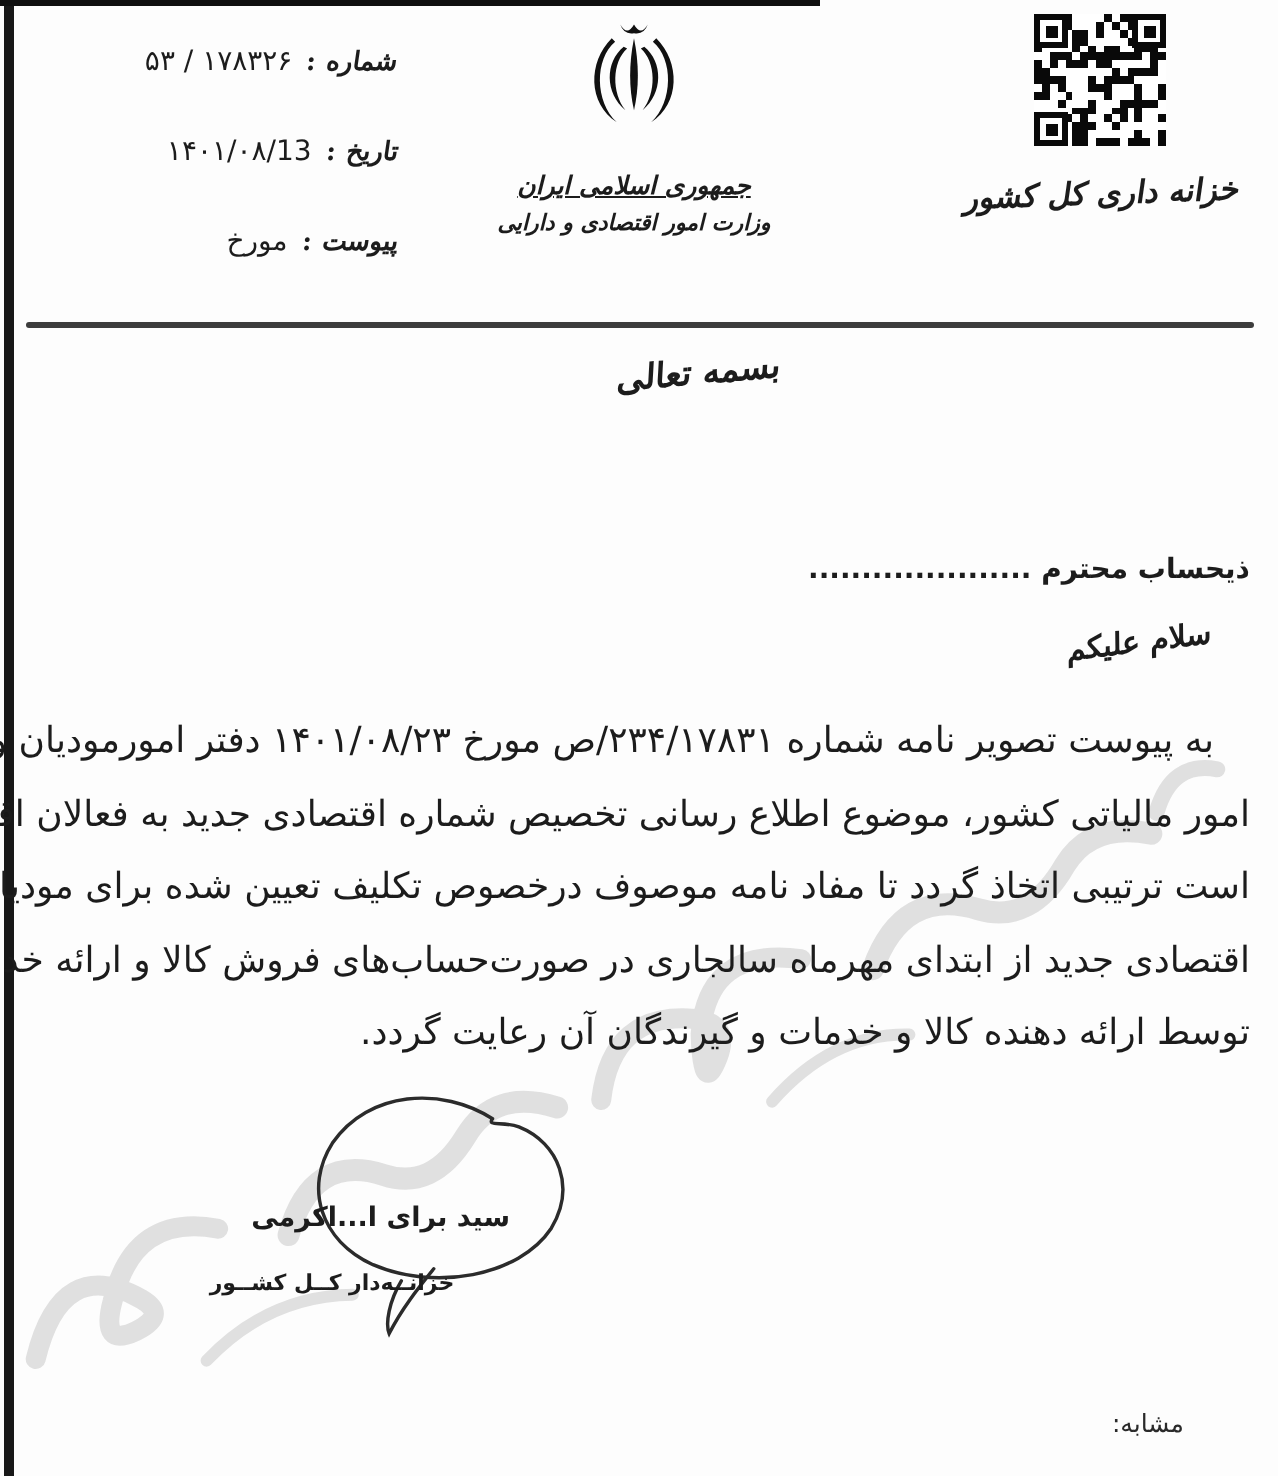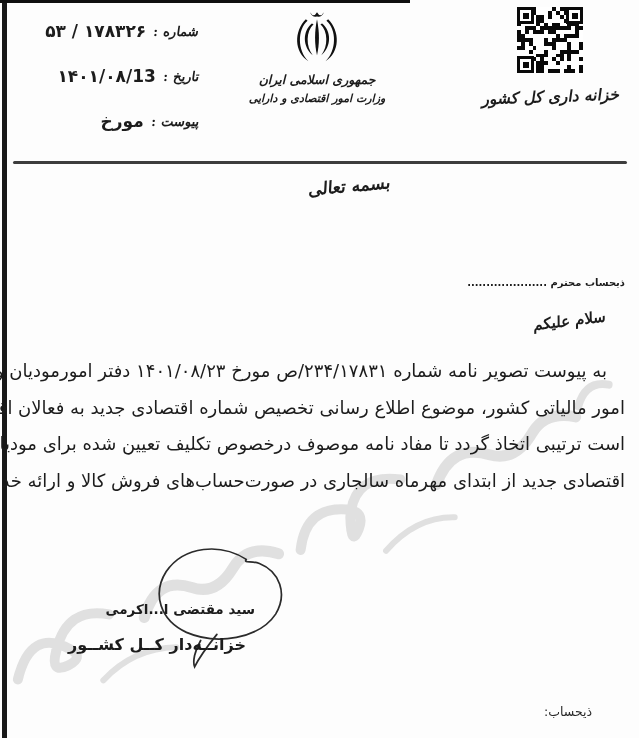--- a/index.html
+++ b/index.html
@@ -10,58 +10,58 @@
     overflow:hidden; direction:rtl; color:#1c1c1c;
   }
   
   .scan-edge-left { position:absolute; left:2px; top:0; width:5px; height:738px; background:#181818; }
   .scan-edge-top { position:absolute; left:0; top:0; width:410px; height:3px; background:#101010; }
 
   
   .meta-block { position:absolute; left:30px; top:16px; width:168px; display:flex; flex-direction:column; gap:15px; }
   .meta-row { display:flex; flex-direction:row; justify-content:flex-start; align-items:center; gap:7px; height:30px; }
   .meta-label { font-family:"DejaVu Serif", serif; font-style:italic; font-weight:700; font-size:13px; transform:skewX(6deg); white-space:nowrap; }
-  .meta-value { font-weight:700; font-size:17px; direction:ltr; unicode-bidi:isolate; white-space:nowrap;margin-left:47px; }
+  .meta-value { font-weight:400; font-size:14px; direction:ltr; unicode-bidi:isolate; white-space:nowrap;margin-left:47px; }
 
   .center-block { position:absolute; left:232px; top:8px; width:170px; display:flex; flex-direction:column; align-items:center; }
   .emblem { width:52px; height:60px; }
-  .org-line1 { margin-top:4px; font-weight:700; font-size:12.5px; font-family:"DejaVu Serif", serif; font-style:italic; white-space:nowrap; }
+  .org-line1 { margin-top:17px; font-weight:700; font-size:12.5px; font-family:"DejaVu Serif", serif; font-style:italic; white-space:nowrap;text-decoration:underline; }
   .org-line2 { margin-top:5px; font-weight:700; font-size:11px; font-family:"DejaVu Serif", serif; font-style:italic; white-space:nowrap; }
 
   .treasury-block { position:absolute; right:14px; top:7px; width:150px; display:flex; flex-direction:column; align-items:center; }
   .qr { position:relative; width:66px; height:66px; background:#fff; }
   .qr .cells { position:absolute; inset:0; display:grid; grid-template-columns:repeat(17,1fr); grid-template-rows:repeat(17,1fr); }
   .qr .cells i { display:block; }
   .qr .cells i.on { background:#090909; }
   .finder { position:absolute; width:17px; height:17px; border:3px solid #090909; background:#fff; }
   .finder::after { content:""; position:absolute; left:2.5px; top:2.5px; width:6px; height:6px; background:#090909; }
   .finder.tl { left:0; top:0; } .finder.tr { right:0; top:0; } .finder.bl { left:0; bottom:0; }
   .treasury-title { margin-top:14px; font-family:"DejaVu Serif", serif; font-style:italic; font-weight:700; font-size:15.5px; transform:skewX(4deg) rotate(-2deg); white-space:nowrap; }
 
   .divider { position:absolute; left:13px; top:161px; width:614px; height:3px; background:#3d3d3d; border-radius:2px; }
 
   
   .besmele { position:absolute; left:288px; top:176px; width:120px; text-align:center;
     font-family:"DejaVu Serif", serif; font-style:italic; font-weight:700; font-size:17px; transform:rotate(-5deg) skewX(6deg); }
   .addressee1 { position:absolute; right:14px; top:231px; font-weight:700; font-size:14px; white-space:nowrap; }
-  .addressee2 { position:absolute; right:14px; top:277px; font-weight:700; font-size:10px; white-space:nowrap; }
+  .addressee2 { position:absolute; right:14px; top:277px; font-weight:700; font-size:14px; white-space:nowrap; }
   .salutation { position:absolute; right:34px; top:312px; font-family:"DejaVu Serif", serif; font-style:italic; font-weight:700; font-size:15px; transform:rotate(-7deg) skewX(8deg); }
 
   .body-text { position:absolute; right:14px; left:8px; top:353px; }
   .body-line { font-size:18px; line-height:36.5px; text-align:right; white-space:nowrap;padding-left:28px; }
   .body-line:first-child { padding-right:18px; }
 
   
   .watermark { position:absolute; left:-30px; top:575px; width:760px; height:180px;
     transform:rotate(-20deg); transform-origin:0 50%; opacity:.85; pointer-events:none; }
 
   
   .sig-scribble { position:absolute; left:150px; top:541px; width:152px; height:130px; }
   .sig-name { position:absolute; left:133px; top:601px; width:122px; text-align:center; font-weight:700; font-size:13.5px; white-space:nowrap; }
-  .sig-title { position:absolute; left:86px; top:635px; width:160px; text-align:center; font-weight:700; font-size:16px; white-space:nowrap; }
+  .sig-title { position:absolute; left:86px; top:635px; width:160px; text-align:center; font-weight:700; font-size:11px; white-space:nowrap; }
 
   .footer-label { position:absolute; right:47px; top:704px; font-size:12.5px; color:#2a2a2a; }
 </style>
 </head>
 <body>
 
 <div class="page">
 
   <div class="scan-edge-left"></div>
   <div class="scan-edge-top"></div>
@@ -413,26 +413,27 @@
       <path d="M120 150 q40 -20 80 -6 M430 125 q40 -22 76 -8" stroke-width="6"></path>
       <path d="M660 55 q16 -22 36 -10" stroke-width="8"></path>
     </g>
   </svg>
 
   <div class="body-text">
     <div class="body-line">به پیوست تصویر نامه شماره ۲۳۴/۱۷۸۳۱/ص مورخ ۱۴۰۱/۰۸/۲۳ دفتر امورمودیان و خدمات مالیاتی سازمان</div>
     <div class="body-line">امور مالیاتی کشور، موضوع اطلاع رسانی تخصیص شماره اقتصادی جدید به فعالان اقتصادی ، ارسال می‌گردد. مقتضی</div>
     <div class="body-line">است ترتیبی اتخاذ گردد تا مفاد نامه موصوف درخصوص تکلیف تعیین شده برای مودیان مالیاتی مبنی بر درج شماره</div>
     <div class="body-line">اقتصادی جدید از ابتدای مهرماه سالجاری در صورت‌حساب‌های فروش کالا و ارائه خدمات، قراردادها و سایر اسناد مشابه</div>
+    <div class="body-line">توسط ارائه دهنده کالا و خدمات و گیرندگان آن رعایت گردد.</div>
   </div>
 
   <svg class="sig-scribble" viewBox="0 0 150 128" aria-hidden="true">
     <g fill="none" stroke="#2b2b2b" stroke-width="1.7" stroke-linecap="round">
       <path d="M95 18 C70 2 34 4 16 30 C2 52 10 78 36 90 C66 103 108 96 124 72 C136 52 128 30 108 22 C100 19 92 22 95 18"></path>
       <path d="M66 92 C58 102 50 112 44 124 C42 119 44 108 50 98"></path>
     </g>
   </svg>
-  <div class="sig-name">سید مقتضی ا...اکرمی</div>
+  <div class="sig-name">سید برای ا...اکرمی</div>
   <div class="sig-title">خزانــه‌دار کــل کشــور</div>
 
-  <div class="footer-label">ذیحساب:</div>
+  <div class="footer-label">مشابه:</div>
 
 </div>
 
 </body></html>

